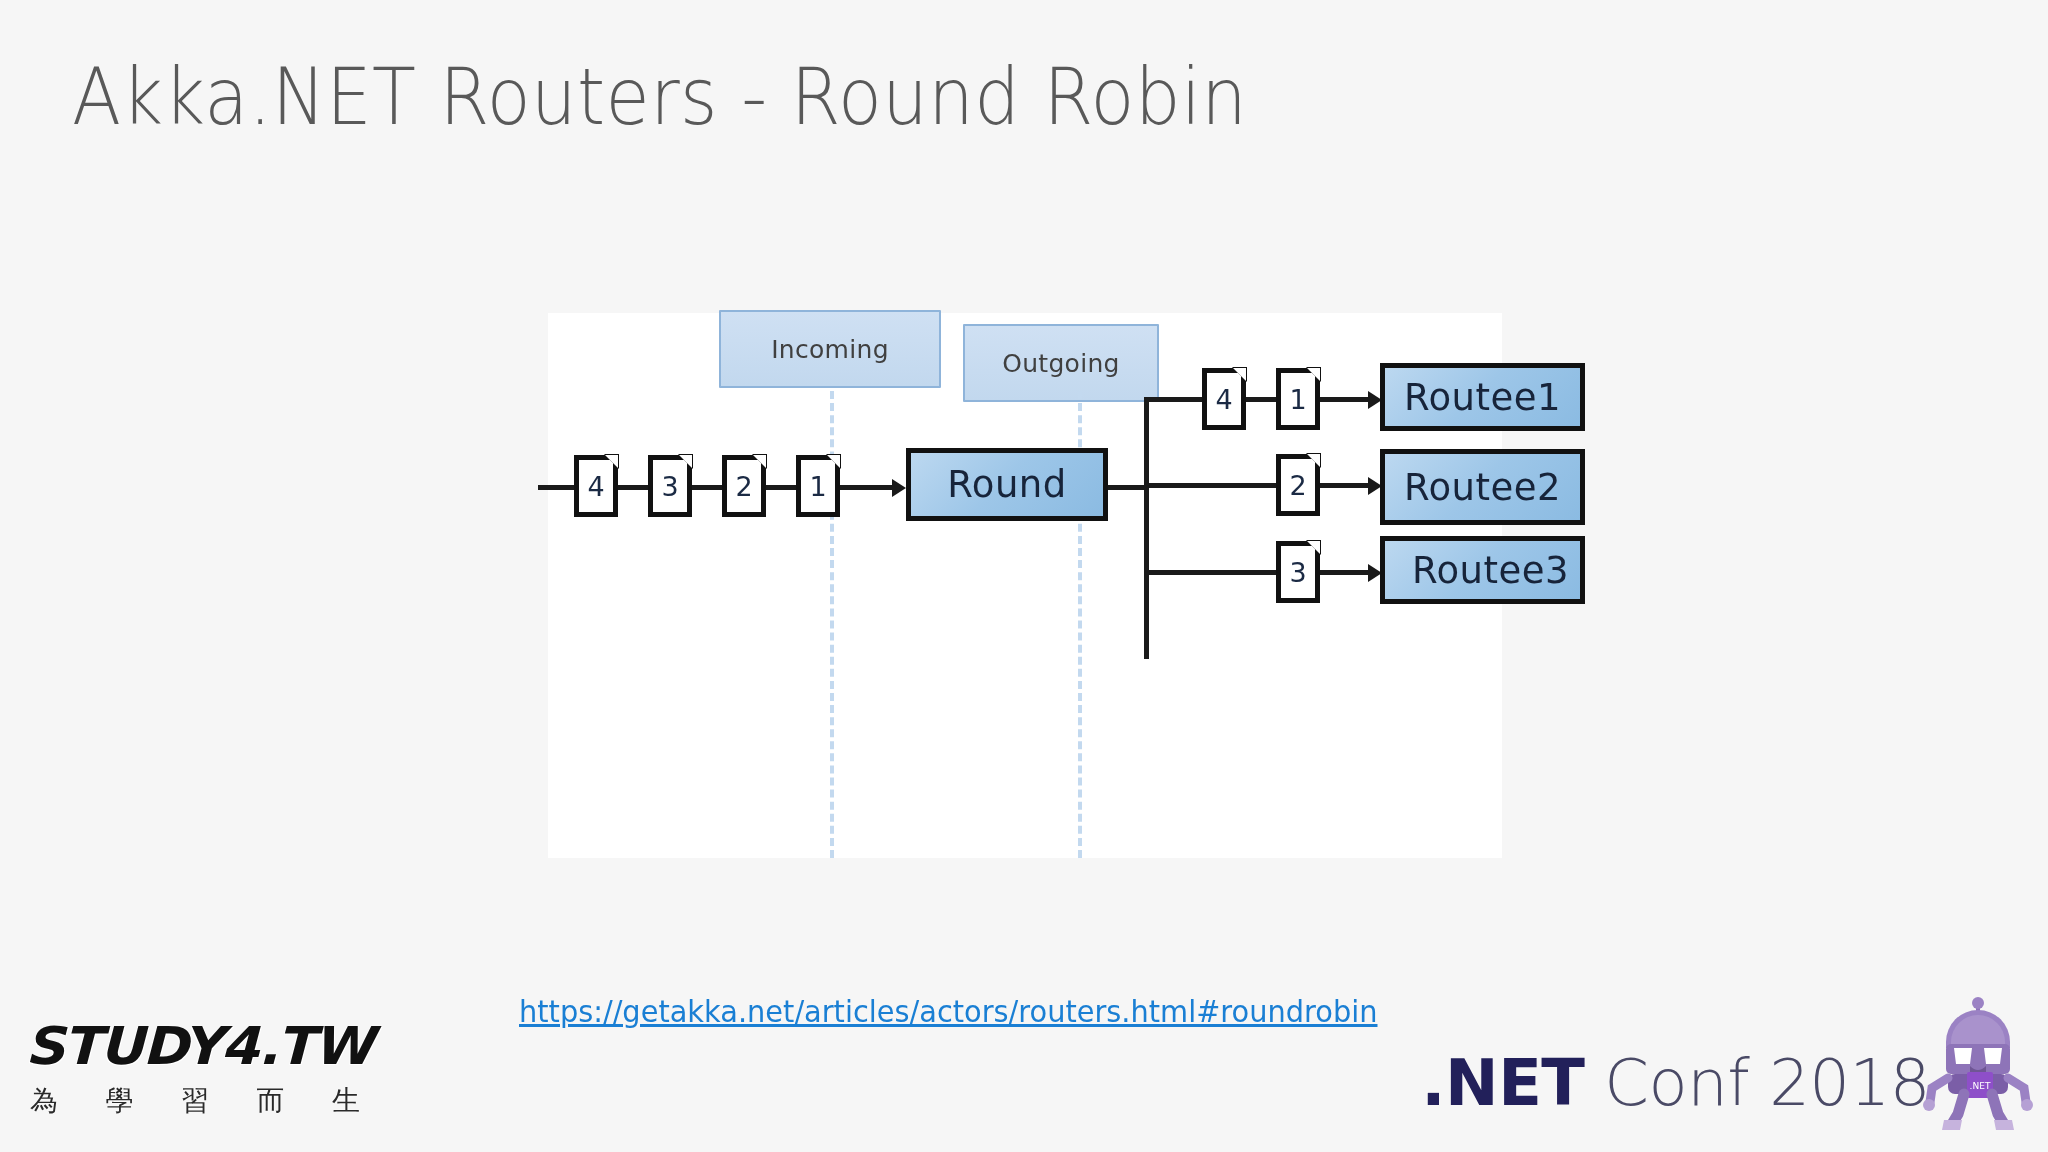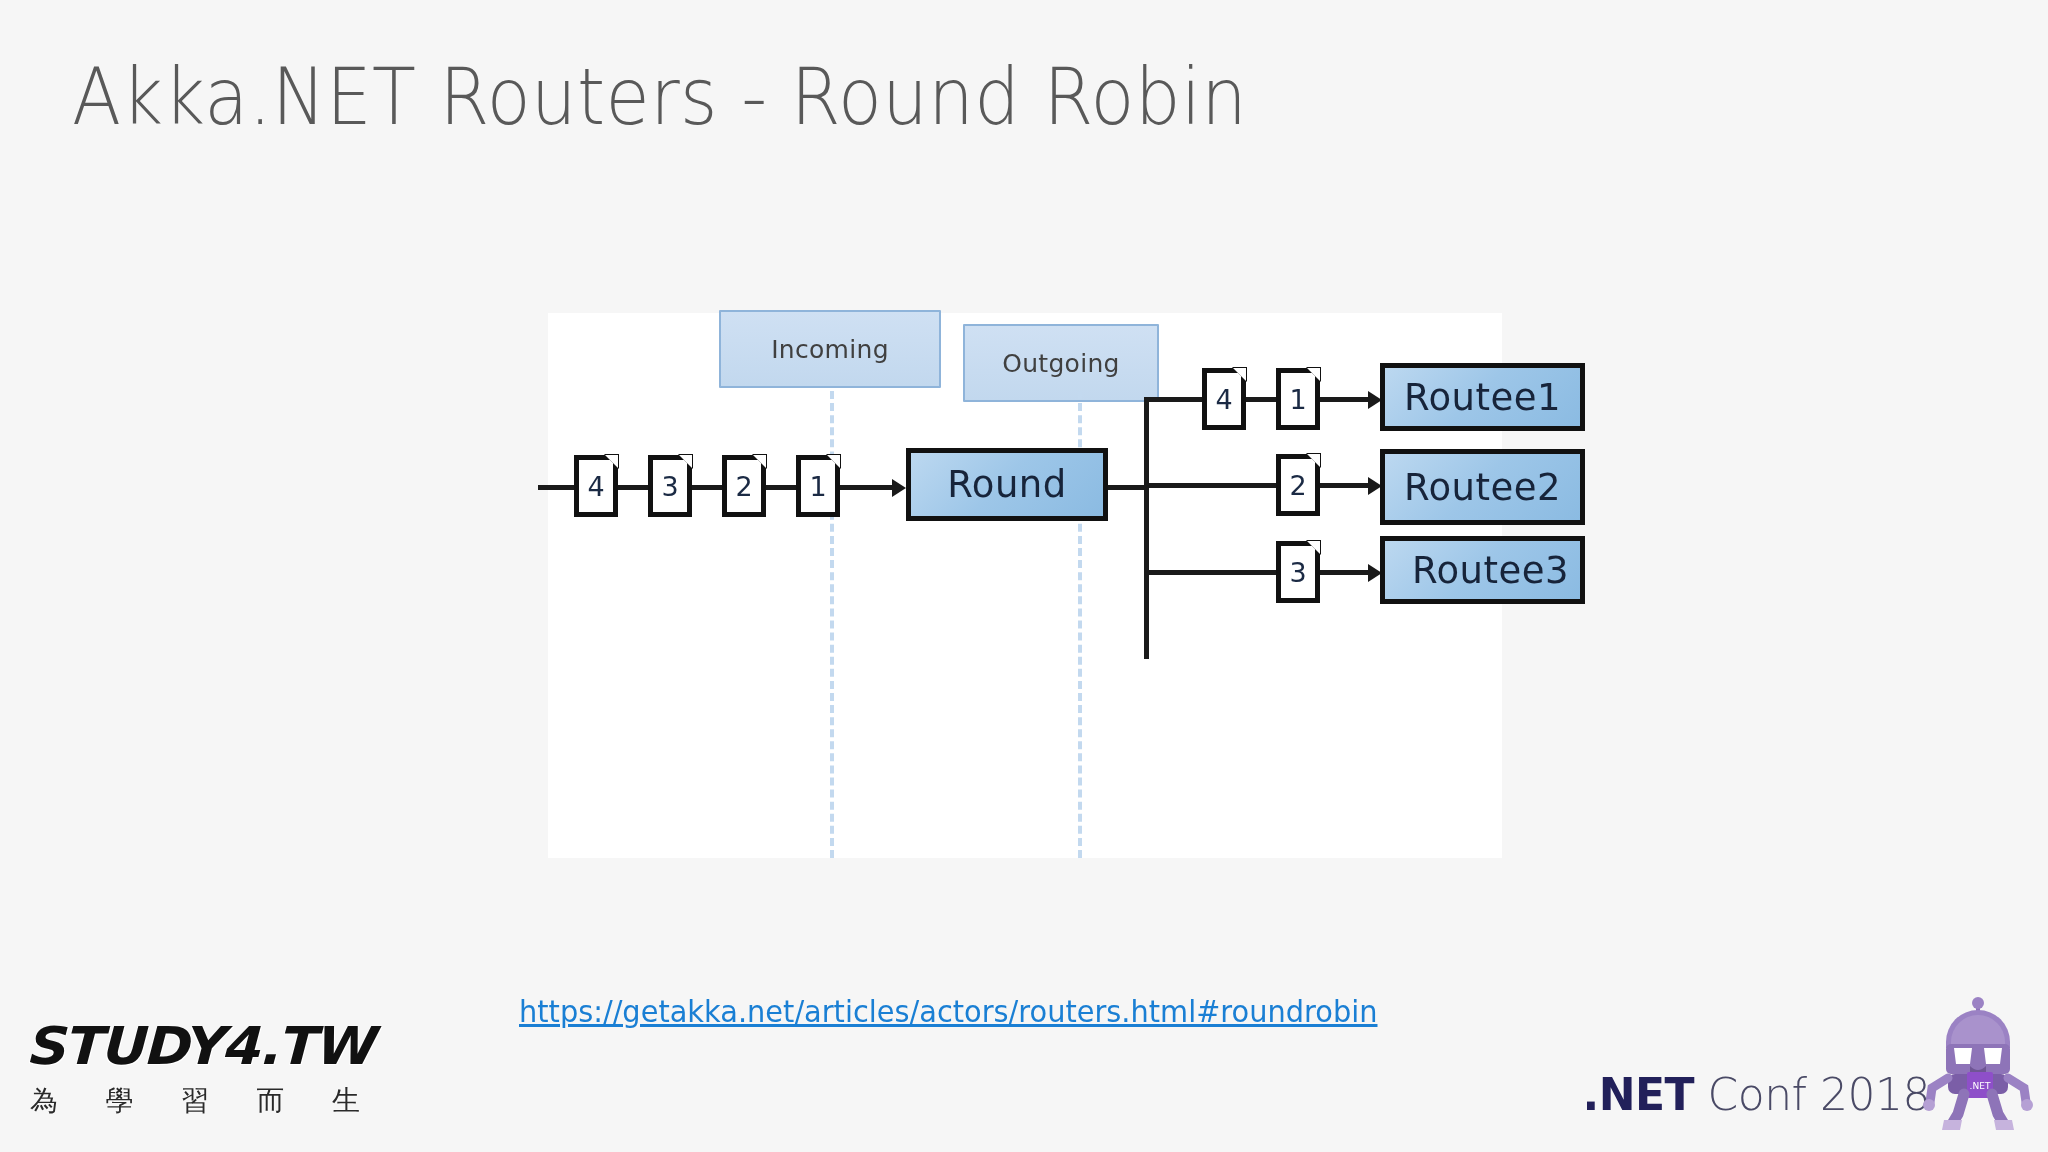--- a/index.html
+++ b/index.html
@@ -187,21 +187,21 @@
     font-size: 28px;
     color: #2a2a2a;
     text-shadow: 0 0 2px #ffffff;
   }
 
   
   .netconf {
     position: absolute;
     right: 118px;
     bottom: 32px;
-    font-size: 44px;
+    font-size: 64px;
     font-family: "DejaVu Sans", sans-serif;
     white-space: nowrap;
     letter-spacing: -0.5px;
   }
   .netconf .dot-net {
     font-weight: bold;
     color: #22205a;
   }
   .netconf .conf {
     color: #4a4a66;

